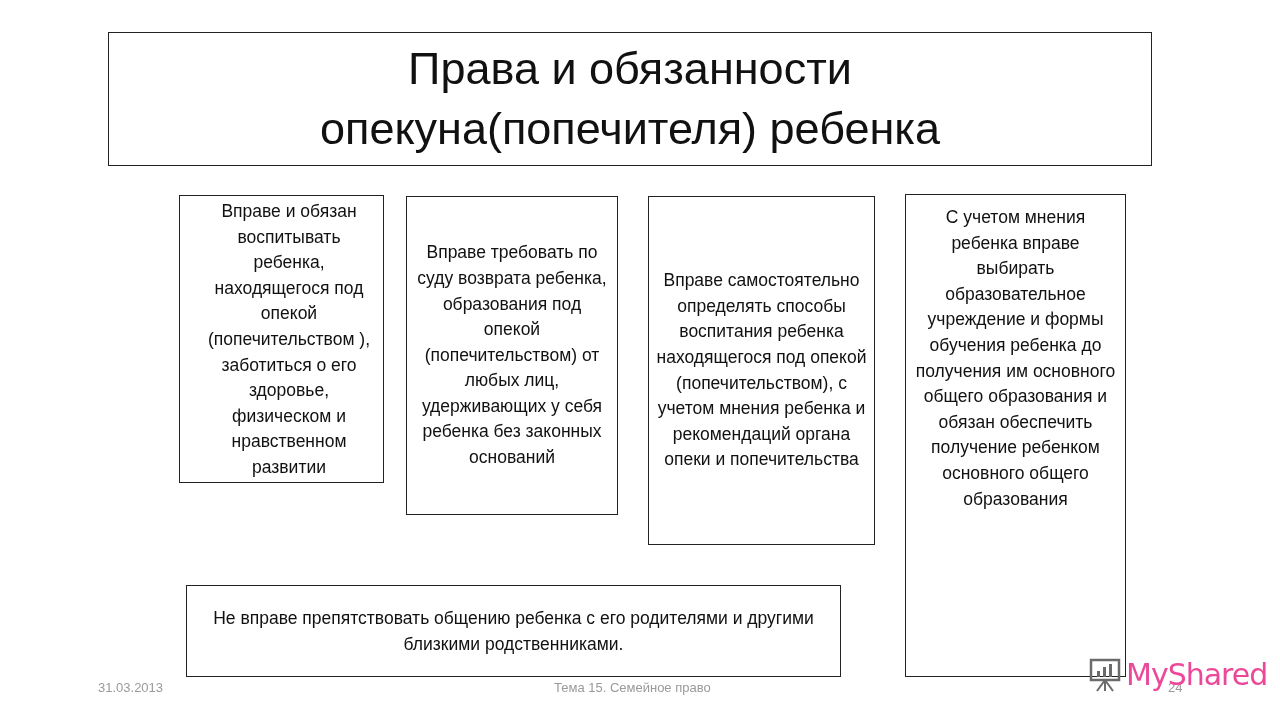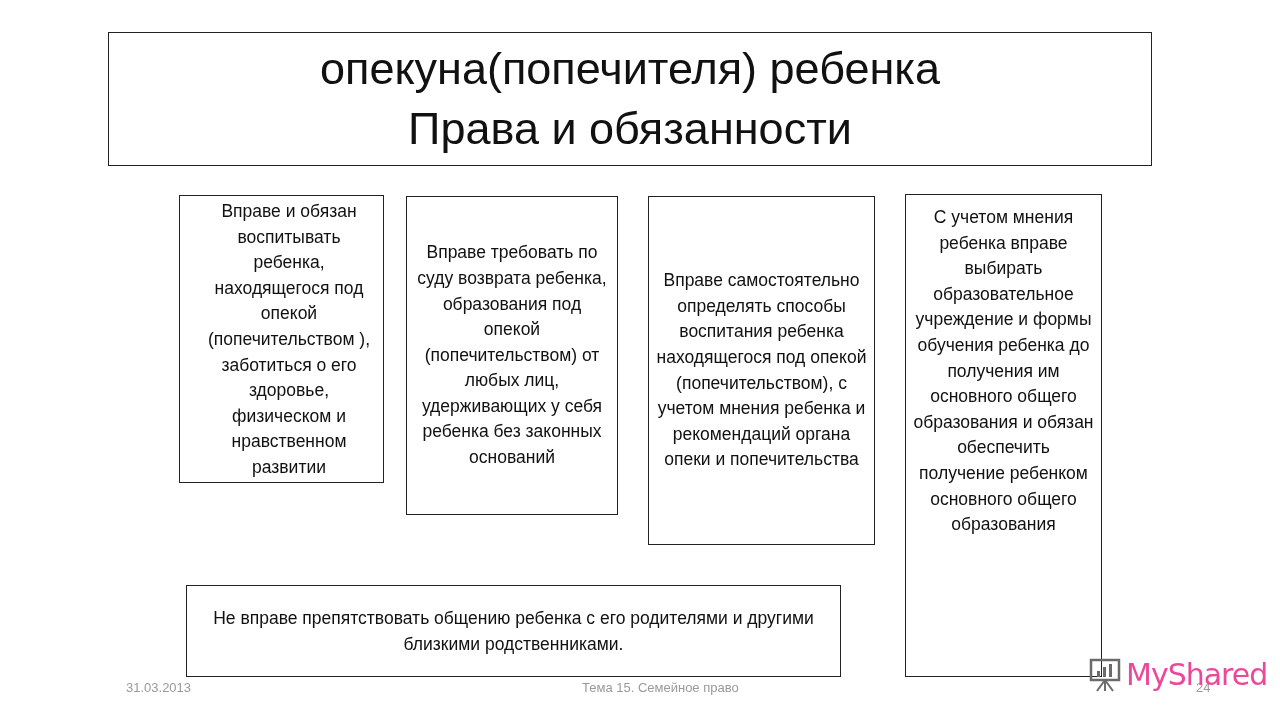--- a/index.html
+++ b/index.html
@@ -5,37 +5,37 @@
   html, body { margin:0; padding:0; }
   body { width:1280px; height:720px; background:#ffffff; position:relative; overflow:hidden;
          font-family:"Liberation Sans", sans-serif; color:#111; }
   .box { position:absolute; border:1px solid #222; background:#fff; box-sizing:border-box;
          display:flex; align-items:center; justify-content:center; text-align:center; }
   .title { left:108px; top:32px; width:1044px; height:134px; font-size:45px; line-height:60px; }
   .card { font-size:17.5px; line-height:25.6px; padding:0 6px; }
   #b1 { left:179px; top:195px; width:205px; height:288px; align-items:flex-start; padding-top:3px;padding-left:21px; }
   #b2 { left:406px; top:196px; width:212px; height:319px; }
   #b3 { left:648px; top:196px; width:227px; height:349px; }
-  #b4 { left:905px; top:194px; width:197px; height:483px; align-items:flex-start; padding-top:10px; }
+  #b4 { left:905px; top:194px; width:221px; height:483px; align-items:flex-start; padding-top:10px; }
   #b5 { left:186px; top:585px; width:655px; height:92px; font-size:17.5px; line-height:26px; }
-  .footer { position:absolute; top:680px; font-size:13px; color:#9a9a9a;margin-left:28px; }
+  .footer { position:absolute; top:680px; font-size:13px; color:#9a9a9a; }
   #f-date { left:98px; }
   #f-topic { left:554px; }
   #f-page { left:1168px; }
   .wm { position:absolute; left:1088px; top:656px; height:36px; display:flex; align-items:center; gap:4px;
         color:#ec4899; font-size:30px; font-family:"DejaVu Sans", sans-serif; letter-spacing:-1px; }
   .wm svg { display:block; }
 </style>
 </head>
 <body>
 
 <div class="box title">
   <div>
+    <div>Права и обязанности</div>
     <div>опекуна(попечителя) ребенка</div>
-    <div>Права и обязанности</div>
   </div>
 </div>
 
 <div class="box card" id="b1">
   <span>Вправе и обязан воспитывать ребенка, находящегося под опекой (попечительством ), заботиться о его здоровье, физическом и нравственном развитии</span>
 </div>
 <div class="box card" id="b2">
   <span>Вправе требовать по суду возврата ребенка, образования под опекой (попечительством) от любых лиц, удерживающих у себя ребенка без законных оснований</span>
 </div>
 <div class="box card" id="b3">

